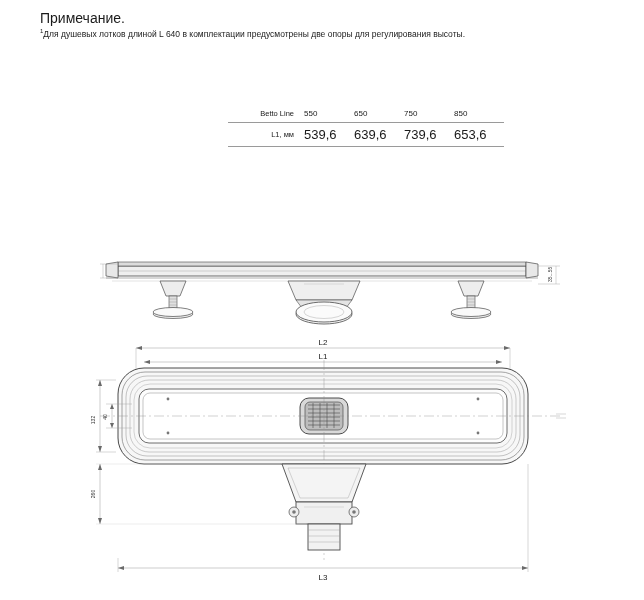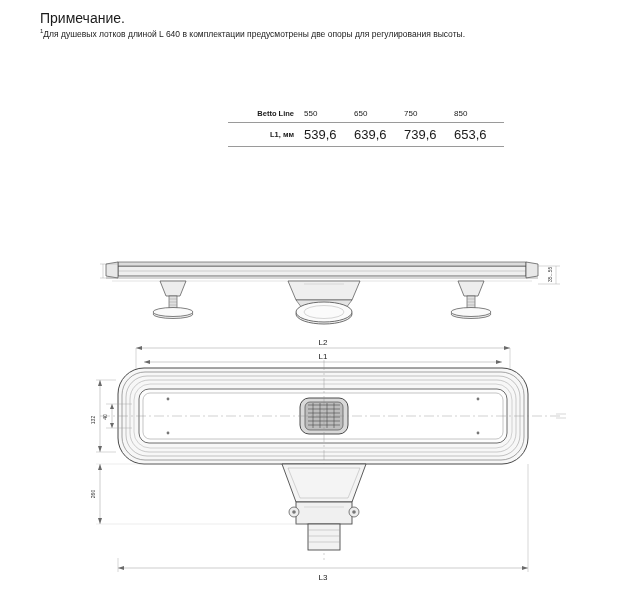--- a/index.html
+++ b/index.html
@@ -49,30 +49,30 @@
   .spec-table td, .spec-table th {
     border-bottom: 1px solid #9a9a9a;
     padding: 4px 0 4px 0;
     text-align: left;
     font-weight: normal;
     color: #1a1a1a;
   }
   .spec-table .rowhead {
     text-align: right;
     padding-right: 10px;
-    font-weight: bold;
+    font-weight: normal;
     width: 66px;
     font-size: 7.5px;
   }
   .spec-table td.val {
     width: 50px;
     font-size: 13px;
   }
   .spec-table tr:first-child .rowhead {
-    font-weight: bold;
+    font-weight: normal;
   }
 
   
   #drawing {
     position: absolute;
     left: 0;
     top: 240px;
   }
   .lbl {
     font-family: "Liberation Sans", sans-serif;

